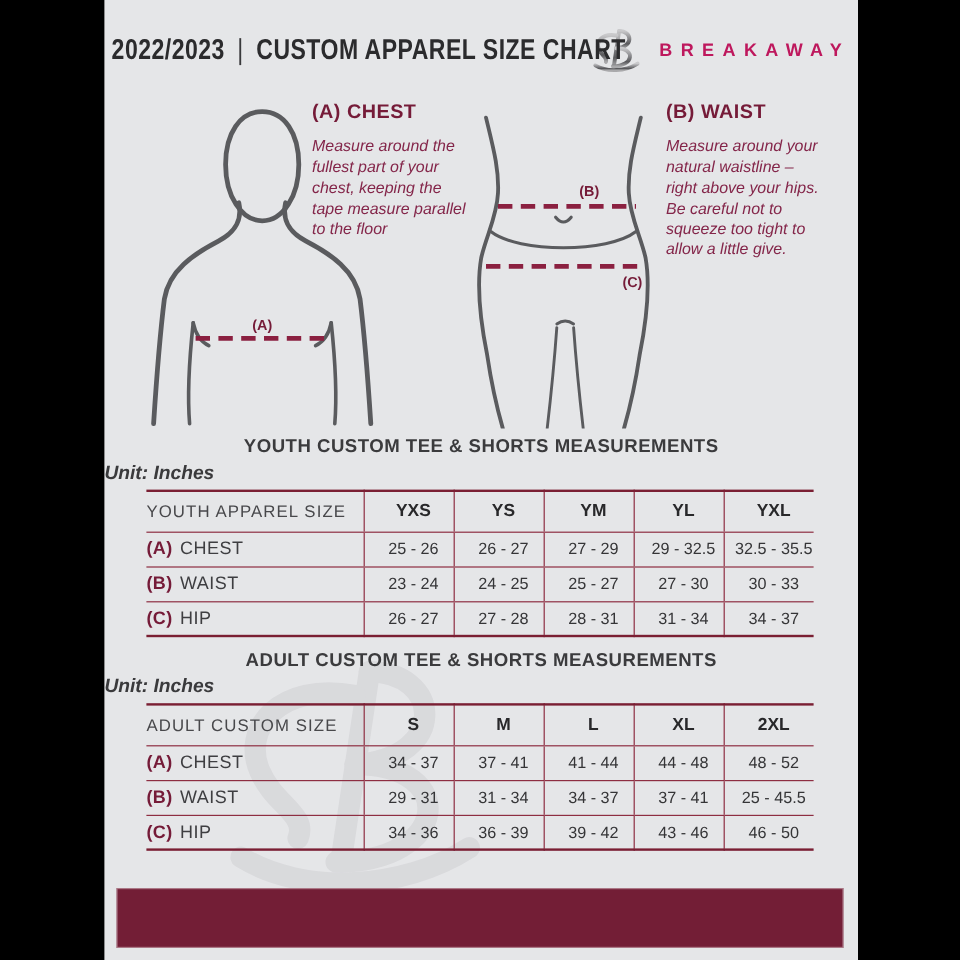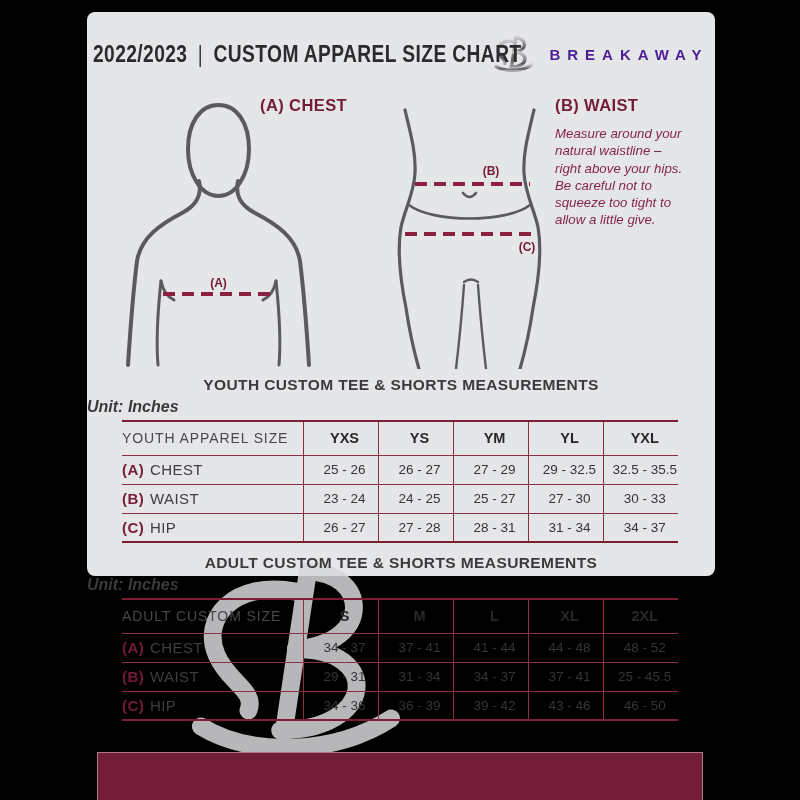--- a/index.html
+++ b/index.html
@@ -2,40 +2,39 @@
 <html><head>
 <meta charset="utf-8">
 <style>
   html,body { margin:0; padding:0; background:#000; }
   * { box-sizing:border-box; }
   .canvas {
     position:relative; width:800px; height:800px; overflow:hidden;
     background:#000; font-family:"Liberation Sans", sans-serif;
   }
   .page {
-    position:absolute; left:87px; top:12px; width:628px; height:564px;
+    position:absolute; left:87px; top:0; width:628px; height:800px;
     background:#E5E6E8;
-    border-radius:8px;
   }
   
   .hdr {
     position:absolute; top:16px; left:0; width:628px; height:52px;
     display:flex; align-items:center; justify-content:center;
   }
   .hdr-title { width:380px; flex:0 0 380px; }
   .hdr-title-inner {
     display:inline-block; transform:scaleX(0.8); transform-origin:left center;
     white-space:nowrap; font-size:24px; font-weight:700; color:#2B2B2D;
     letter-spacing:0.5px;
   }
   .hdr-divider { font-weight:400; color:#3A3A3C; padding:0 13px; }
   .hdr-logo { margin-left:18px; flex:0 0 44px; }
   .hdr-brand {
     margin-left:14px; font-size:15px; font-weight:700; letter-spacing:7px;
-    color:#4c1d95; white-space:nowrap;
+    color:#be185d; white-space:nowrap;
   }
   
   .fig { position:absolute; }
   .fig-chest { left:38px; top:85px; }
   .fig-hips  { left:305px; top:95px; }
   .instr { position:absolute; width:152px; }
   .instr-a { left:173px; top:84px; }
   .instr-b { left:468px; top:84px; width:140px; }
   .instr-c { left:468px; top:221px; width:148px; }
   .instr-heading {
@@ -122,20 +121,25 @@
         <path d="M 36 184 C 38 194 43 200 49 203" stroke-width="3"></path>
         <path d="M 151 184 C 154 212 156 244 154 268" stroke-width="3"></path>
         <path d="M 151 184 C 149 194 144 200 138 203" stroke-width="3"></path>
       </g>
       <path d="M 38 197 H 149" stroke="#8B2040" stroke-width="3.8" stroke-dasharray="12 7" fill="none"></path>
       <text class="fig-label" x="93.5" y="190" text-anchor="middle">(A)</text>
     </svg>
 
     <div class="instr instr-a">
       <p class="instr-heading">(A) CHEST</p>
+      <p class="instr-body">Measure around the
+fullest part of your
+chest, keeping the
+tape measure parallel
+to the floor</p>
     </div>
 
     <svg class="fig fig-hips" width="155" height="262" viewBox="0 0 155 262">
       <g fill="none" stroke="#5A5B5E" stroke-width="3.2" stroke-linecap="round">
         <path d="M 13 3 C 19 28 24 46 23 66 C 22 86 13 102 9 120 C 5 143 9 176 14 201 C 18 228 23 248 27 262"></path>
         <path d="M 142 3 C 136 28 131 46 132 66 C 133 86 142 102 146 120 C 150 143 146 176 141 201 C 137 228 132 248 128 262"></path>
         <path d="M 17 98 C 40 116 115 116 138 98" stroke-width="2.6"></path>
         <path d="M 71 86 Q 77.5 94 84 86" stroke-width="2.6"></path>
         <path d="M 72 175 Q 79 170 86 175" stroke-width="2.4"></path>
         <path d="M 72 178 C 70 206 67 236 64 262" stroke-width="2.4"></path>

